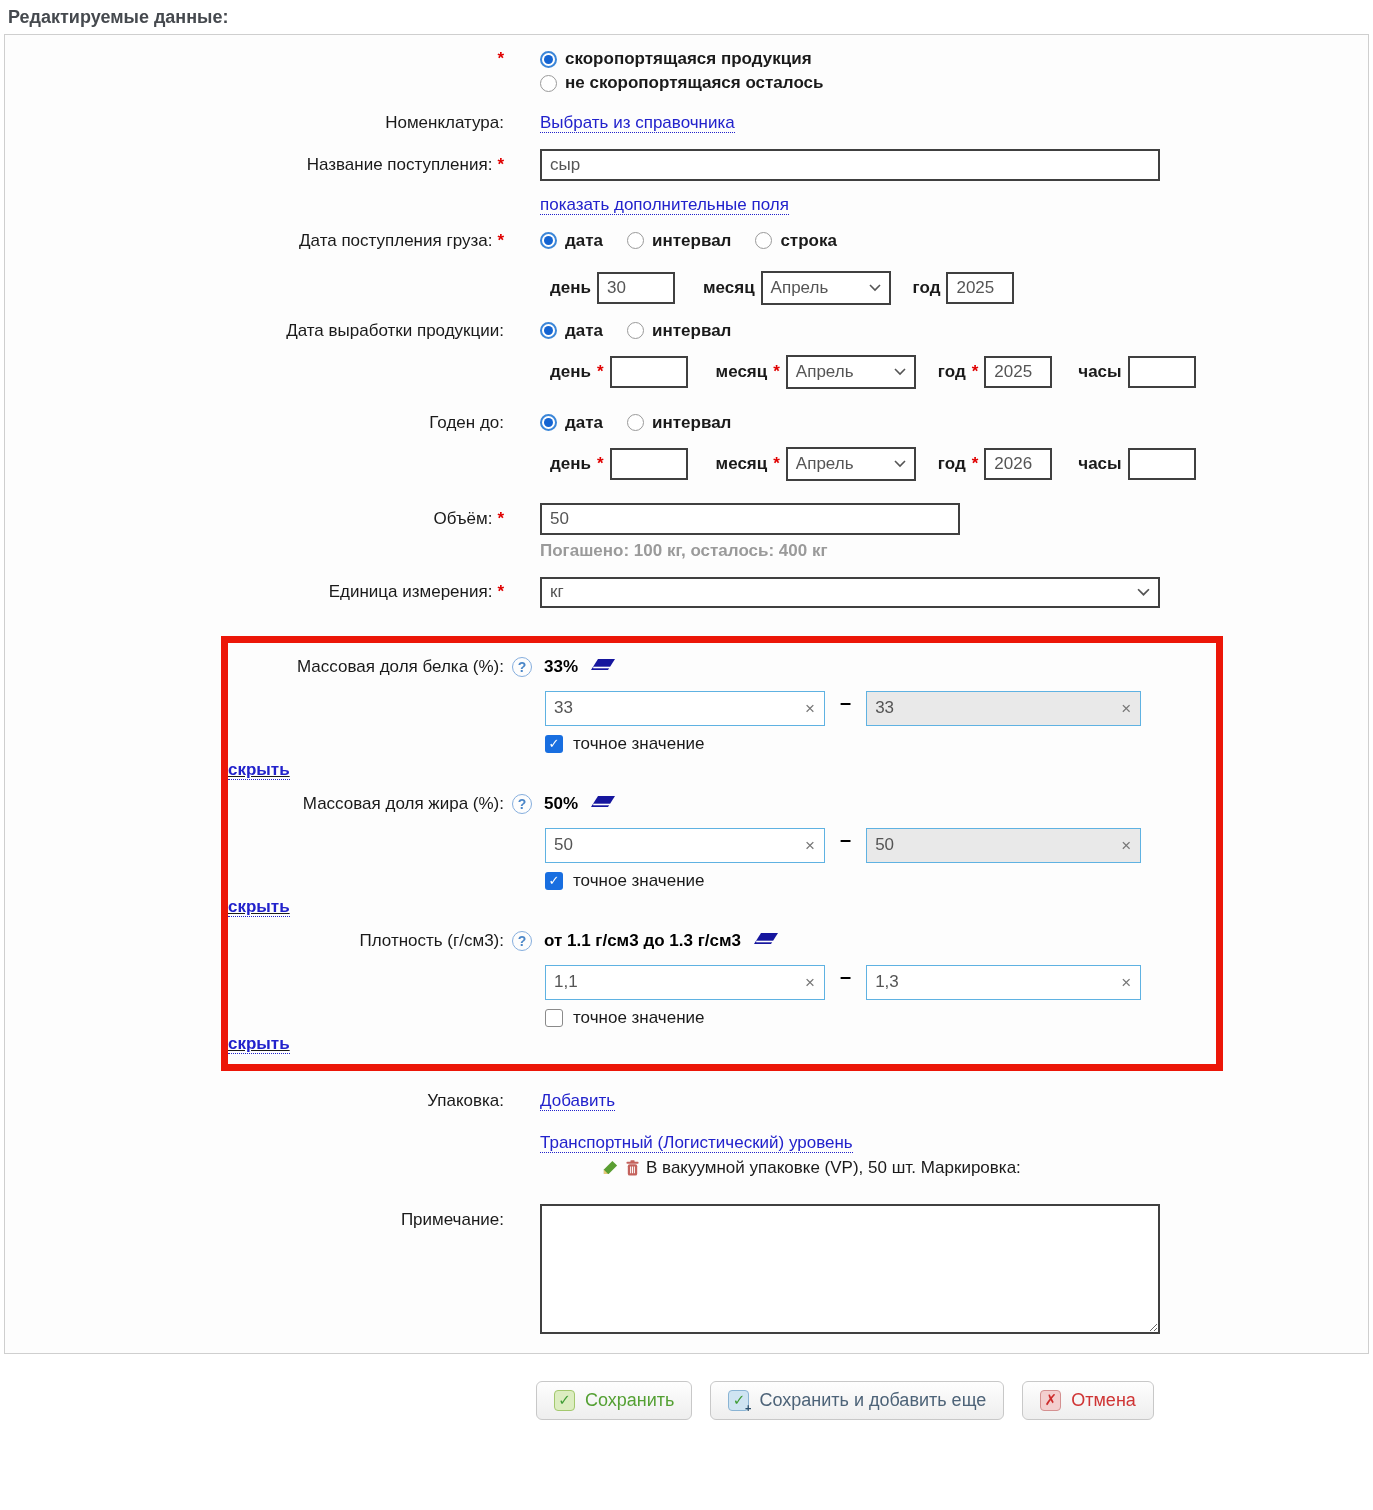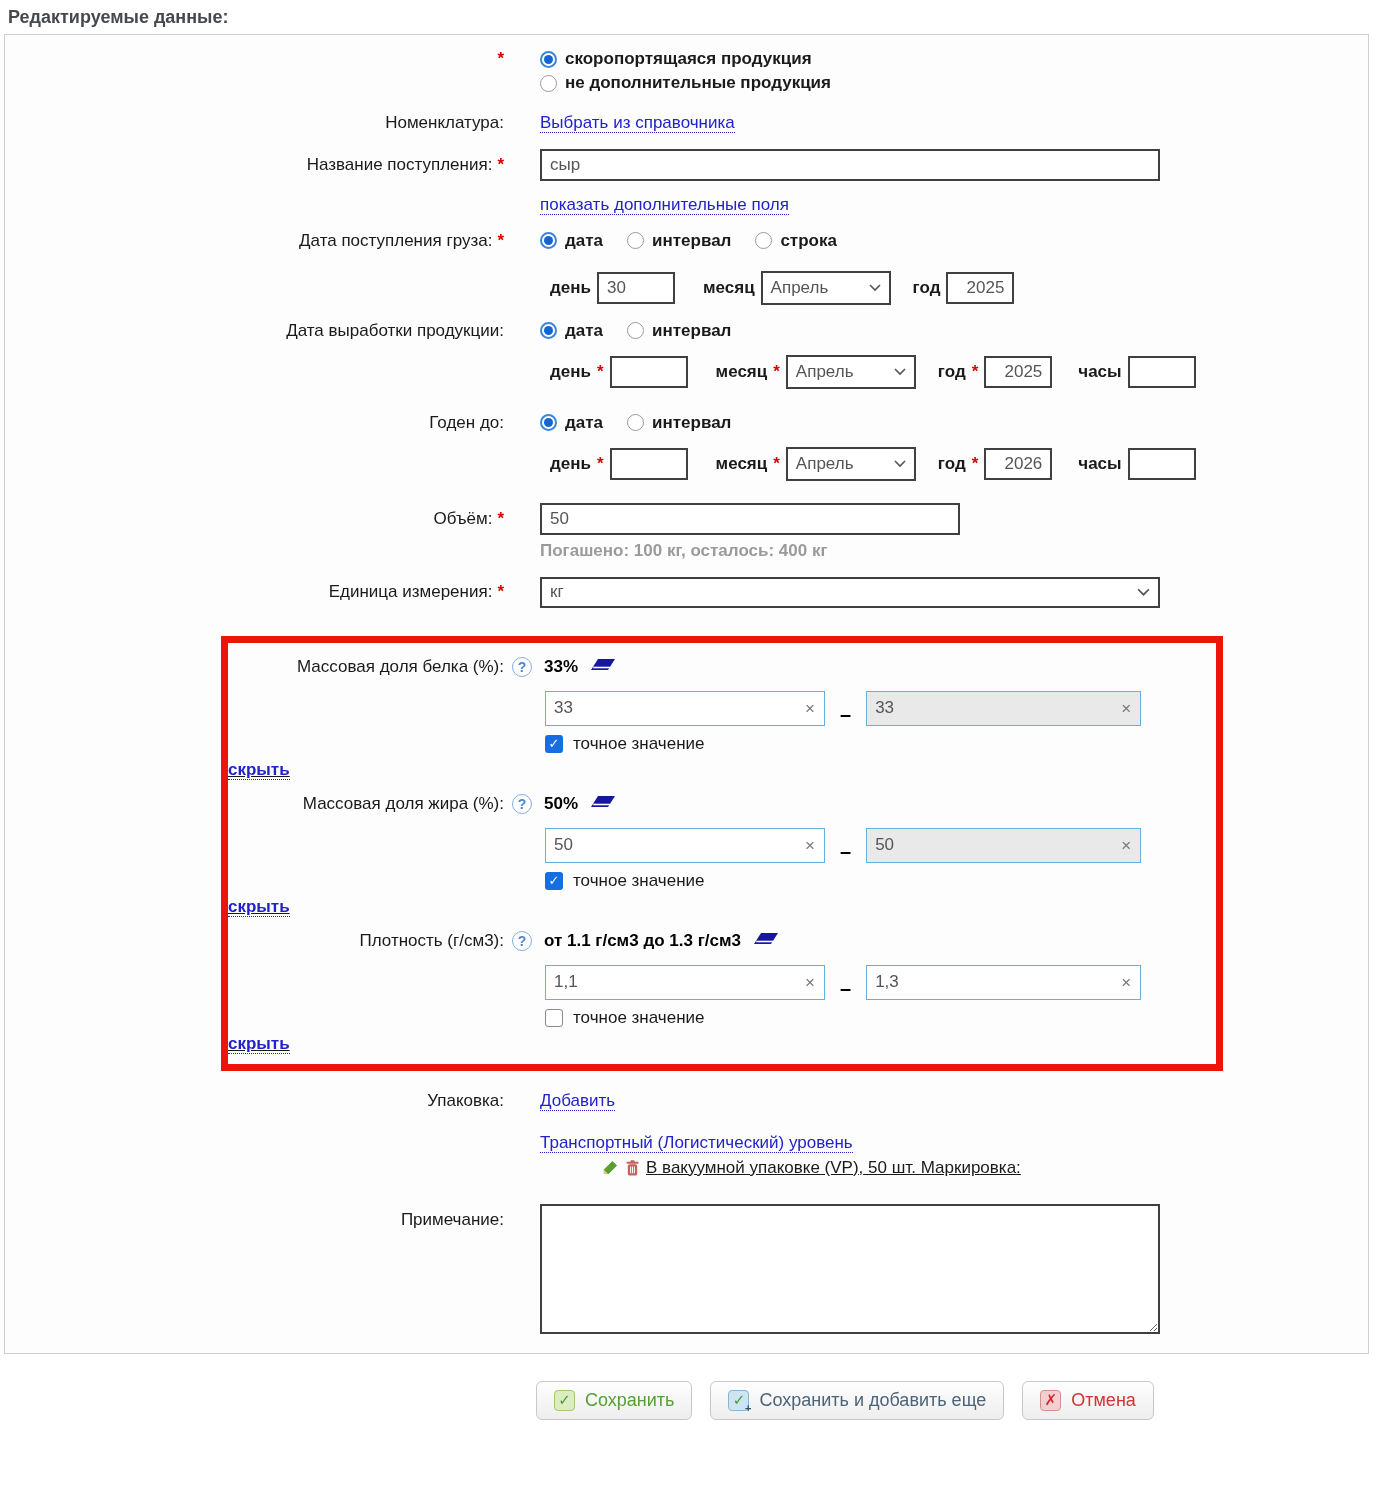--- a/index.html
+++ b/index.html
@@ -52,21 +52,21 @@
 
   
   input.txt, .sel-box, textarea.note {
     border: 2px solid #404040; background: #fff; color: #555;
     font-family: "Liberation Sans", "DejaVu Sans", sans-serif; font-size: 17px;
   }
   input.txt { height: 32px; padding: 2px 8px; }
   .in-name { width: 620px; }
   .in-vol { width: 420px; }
   .in-day { width: 78px; height: 34px; }
-  .in-year { width: 68px; height: 34px; text-align: right; }
+  .in-year { width: 68px; height: 34px; }
   .in-hours { width: 68px; height: 34px; }
   .sel-box {
     display: inline-flex; align-items: center; justify-content: space-between;
     padding: 0 8px; cursor: pointer;
   }
   .sel-month { width: 130px; height: 34px; }
   .sel-unit { width: 620px; height: 31px; }
   .chev { flex: none; margin-left: 6px; }
 
   .date-sub { margin-left: 46px; display: flex; align-items: center; }
@@ -83,39 +83,39 @@
   }
   .p-lblrow { display: flex; align-items: center; margin-bottom: 14px; }
   .p-lbl { flex: 0 0 276px; text-align: right; white-space: nowrap; }
   .help {
     display: inline-flex; width: 20px; height: 20px; border-radius: 50%;
     border: 1px solid #85aede; color: #4a86c8; font-size: 14px; font-weight: bold;
     align-items: center; justify-content: center; margin-left: 8px; cursor: pointer; flex: none;
   }
   .p-val { font-weight: bold; margin-left: 12px; color: #000; }
   .eraser { margin-left: 12px; cursor: pointer; display: inline-flex; }
-  .p-inputs { margin-left: 317px; display: flex; align-items: flex-end; margin-bottom: 8px; }
+  .p-inputs { margin-left: 317px; display: flex; align-items: flex-start; margin-bottom: 8px; }
   .clr-wrap { position: relative; display: inline-block; }
   .clr-wrap input {
     width: 280px; height: 35px; border: 1px solid #5fb2e2; background: #fff;
     color: #555; font-size: 17px; padding: 2px 32px 2px 8px;
     font-family: "Liberation Sans", "DejaVu Sans", sans-serif;
   }
   .clr-wrap.narrow input { width: 275px; }
   .clr-wrap.dis input { background: #e9e9e9; }
   .clr-x {
     position: absolute; right: 10px; top: 50%; transform: translateY(-50%);
     color: #777; font-size: 17px; cursor: pointer; line-height: 1;
   }
   .dash { font-weight: bold; font-size: 20px; margin: 0 15px; color: #000; }
   .p-exact { margin-left: 317px; display: flex; align-items: center; gap: 10px; margin-bottom: 6px; }
   .p-hide { text-align: left; margin-bottom: 14px; text-decoration: underline; }
   .p-hide a { font-weight: bold; }
 
-  .pack-item { display: flex; align-items: center; gap: 6px; margin-left: 62px; margin-top: 5px; text-decoration: underline; }
+  .pack-item { display: flex; align-items: center; gap: 6px; margin-left: 62px; margin-top: 5px; }
   textarea.note { width: 620px; height: 130px; resize: both; padding: 6px 8px; }
 
   
   .btn-row { display: flex; gap: 18px; margin: 27px 0 0 536px; }
   .btn {
     display: inline-flex; align-items: center; gap: 10px;
     padding: 8px 17px; border: 1px solid #c8c8c8; border-radius: 6px;
     background: linear-gradient(#fefefe, #eeeeee); cursor: pointer;
     font-size: 18px; font-family: "Liberation Sans", "DejaVu Sans", sans-serif;
   }
@@ -149,21 +149,21 @@
 
   <div class="row top mb16">
     <div class="lbl"><span class="req">*</span></div>
     <div class="ctl">
       <div class="radio-opt mb4">
         <span class="radio sel"></span>
         <span class="bold">скоропортящаяся продукция</span>
       </div><br>
       <div class="radio-opt">
         <span class="radio"></span>
-        <span class="bold">не дополнительные продукция</span>
+        <span class="bold">не скоропортящаяся осталось</span>
       </div>
     </div>
   </div>
 
   <div class="row mb16">
     <div class="lbl">Номенклатура:</div>
     <div class="ctl"><a class="lnk">Выбрать из справочника</a></div>
   </div>
 
   <div class="row mb14">

